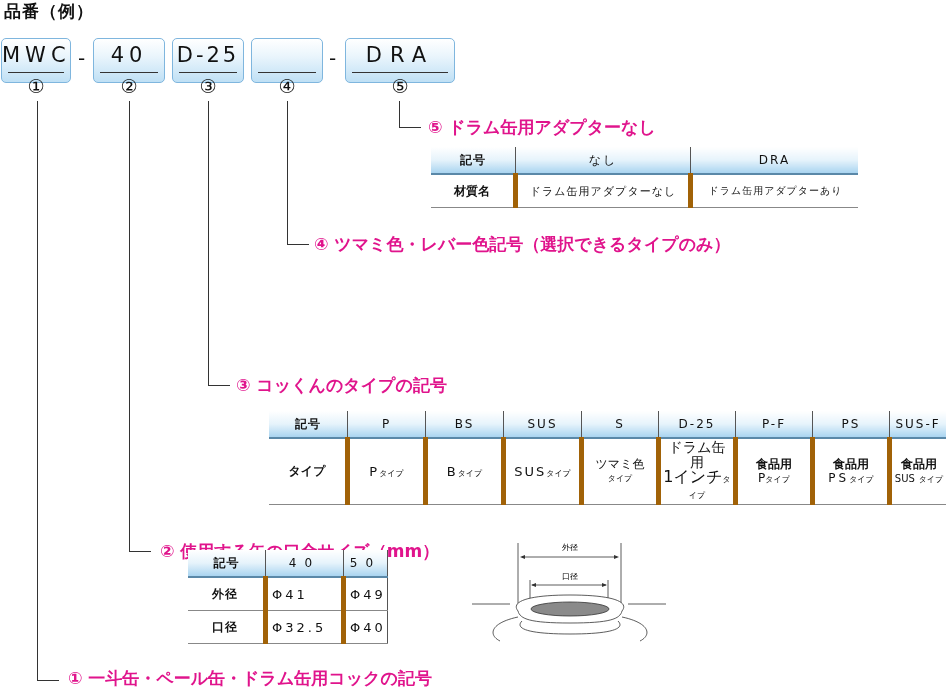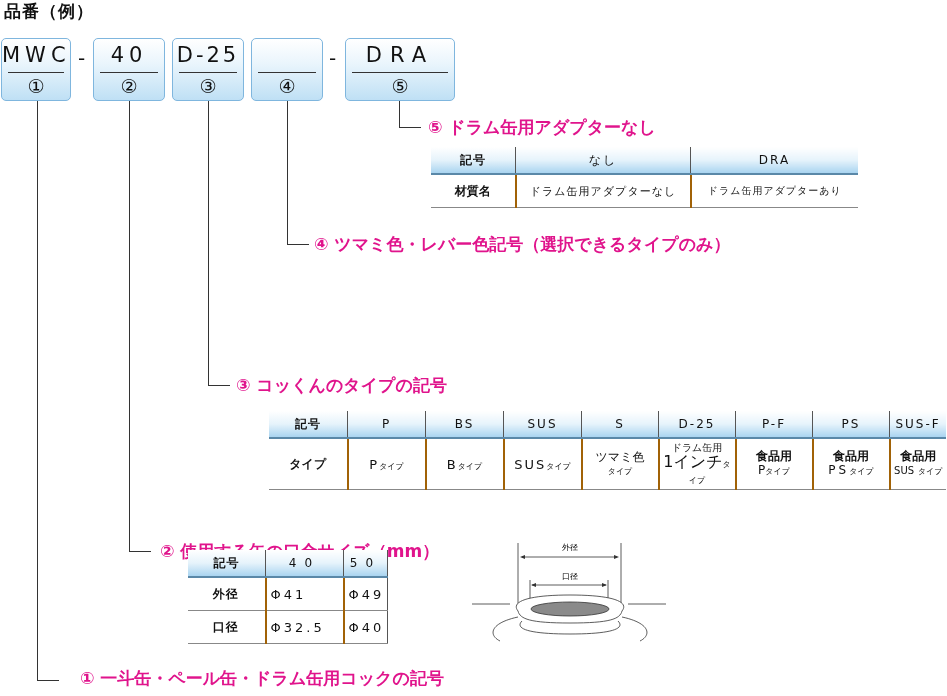--- a/index.html
+++ b/index.html
@@ -1,34 +1,34 @@
 <!DOCTYPE html>
 <html><head>
 <meta charset="utf-8">
 <style>
   html, body { margin:0; padding:0; background:#fff; }
   body { width:947px; height:696px; position:relative; overflow:hidden;
          font-family:"DejaVu Sans", "Liberation Sans", sans-serif; color:#111; }
   .abs { position:absolute; }
   .title { left:4px; top:0px; font-size:17px; font-weight:bold; letter-spacing:1px; }
-  .pbox { position:absolute; top:38px; height:63px; border:1px solid #7fb6de; border-radius:5px;
+  .pbox { position:absolute; top:38px; height:45px; border:1px solid #7fb6de; border-radius:5px;
           background:linear-gradient(#ffffff 0%, #eaf5fc 40%, #bfe0f5 100%); box-sizing:border-box; }
   .pbox .code { position:absolute; left:0; right:0; top:4px; text-align:center; font-size:21px;
                 letter-spacing:5px; font-family:"DejaVu Sans", sans-serif; }
   .pbox .rule { position:absolute; left:6px; right:6px; top:33px; border-top:1.5px solid #333; }
   .pbox .num { position:absolute; left:0; right:0; top:36px; text-align:center; font-size:19px; }
   .dash { position:absolute; top:46px; font-size:20px; }
   .line { position:absolute; background:#333; }
   .heading { position:absolute; color:#e0148c; font-weight:bold; font-size:17px; white-space:nowrap; }
   table.t { position:absolute; border-collapse:collapse; font-size:12px; }
   table.t th { background:linear-gradient(#ffffff 0%, #e6f3fb 50%, #a9d4f0 100%);
                border-bottom:2px solid #5a88a8; font-weight:normal; height:24px;
                border-left:1px solid #555; letter-spacing:2px; }
   table.t th:first-child { border-left:none; font-weight:bold; letter-spacing:1px;margin-left:13px; }
-  table.t td { border-left:2px solid #a16207; border-bottom:1px solid #888; text-align:center; height:30px; }
+  table.t td { border-left:5px solid #a16207; border-bottom:1px solid #888; text-align:center; height:30px; }
   table.t td:first-child { border-left:none; font-weight:bold; }
   .sm { font-size:8px; }
   .t2 td { border:1px solid #555; }
   .t2 th { border-left:1px solid #555; border-right:1px solid #555; }
   table.t2 td { text-align:left; padding-left:4px; letter-spacing:3px; font-size:13px; }
   table.t2 td:first-child { text-align:center; padding-left:0; letter-spacing:1px; font-size:12px; }
 </style>
 </head>
 <body>
 
@@ -104,21 +104,21 @@
     <th style="width:74px;">P-F</th>
     <th style="width:74px;">PS</th>
     <th>SUS-F</th>
   </tr>
   <tr style="height:46px;">
     <td>タイプ</td>
     <td><span style="font-size:13px;letter-spacing:2px">P</span><span class="sm">タイプ</span></td>
     <td><span style="font-size:13px;letter-spacing:2px">B</span><span class="sm">タイプ</span></td>
     <td><span style="font-size:13px;letter-spacing:2px">SUS</span><span class="sm">タイプ</span></td>
     <td style="line-height:13px;"><span style="font-size:12px;">ツマミ色</span><br><span class="sm">タイプ</span></td>
-    <td style="line-height:14px;"><span style="font-size:10px;">ドラム缶用</span><br><span style="font-size:16px;">1インチ</span><span class="sm">タイプ</span></td>
+    <td style="line-height:14px;"><span style="font-size:14px;">ドラム缶用</span><br><span style="font-size:16px;">1インチ</span><span class="sm">タイプ</span></td>
     <td style="line-height:14px;"><span style="font-size:12px;font-weight:bold;">食品用</span><br><span style="font-size:12px;">P</span><span class="sm">タイプ</span></td>
     <td style="line-height:14px;"><span style="font-size:12px;font-weight:bold;">食品用</span><br><span style="font-size:12px;letter-spacing:3px">PS</span><span class="sm">タイプ</span></td>
     <td style="line-height:14px;"><span style="font-size:12px;font-weight:bold;">食品用</span><br><span style="font-size:10px;">SUS</span> <span class="sm">タイプ</span></td>
   </tr>
 </tbody>
   </table>
 
 <div class="heading" style="left:160px;top:540px;">② 使用する缶の口金サイズ（mm）</div>
 <table class="t t2" style="left:188px;top:550px;width:200px;margin-top:0;">
   <tbody>
@@ -155,13 +155,13 @@
   <text x="100" y="44" font-size="8" text-anchor="middle" font-family="DejaVu Sans, sans-serif">口径</text>
   <line x1="2" y1="69" x2="40" y2="69" stroke="#333" stroke-width="0.8"></line>
   <line x1="158" y1="69" x2="196" y2="69" stroke="#333" stroke-width="0.8"></line>
   <path d="M48,76 C40,66 60,60 100,60 C140,60 160,66 152,76 C150,84 140,88 100,88 C60,88 50,84 48,76 Z" fill="#fff" stroke="#333" stroke-width="0.8"></path>
   <ellipse cx="100" cy="74" rx="39" ry="7" fill="#8a8a8a" stroke="#333" stroke-width="0.8"></ellipse>
   <path d="M48,82 C20,88 18,100 30,106" fill="none" stroke="#333" stroke-width="0.8"></path>
   <path d="M152,82 C180,88 182,100 170,106" fill="none" stroke="#333" stroke-width="0.8"></path>
   <path d="M52,86 C44,94 60,99 100,99 C140,99 156,94 148,86" fill="none" stroke="#333" stroke-width="0.8"></path>
 </svg>
 
-<div class="heading" style="left:68px;top:667px;margin-left:12px;">① 一斗缶・ペール缶・ドラム缶用コックの記号</div>
+<div class="heading" style="left:68px;top:667px;">① 一斗缶・ペール缶・ドラム缶用コックの記号</div>
 
 </body></html>

